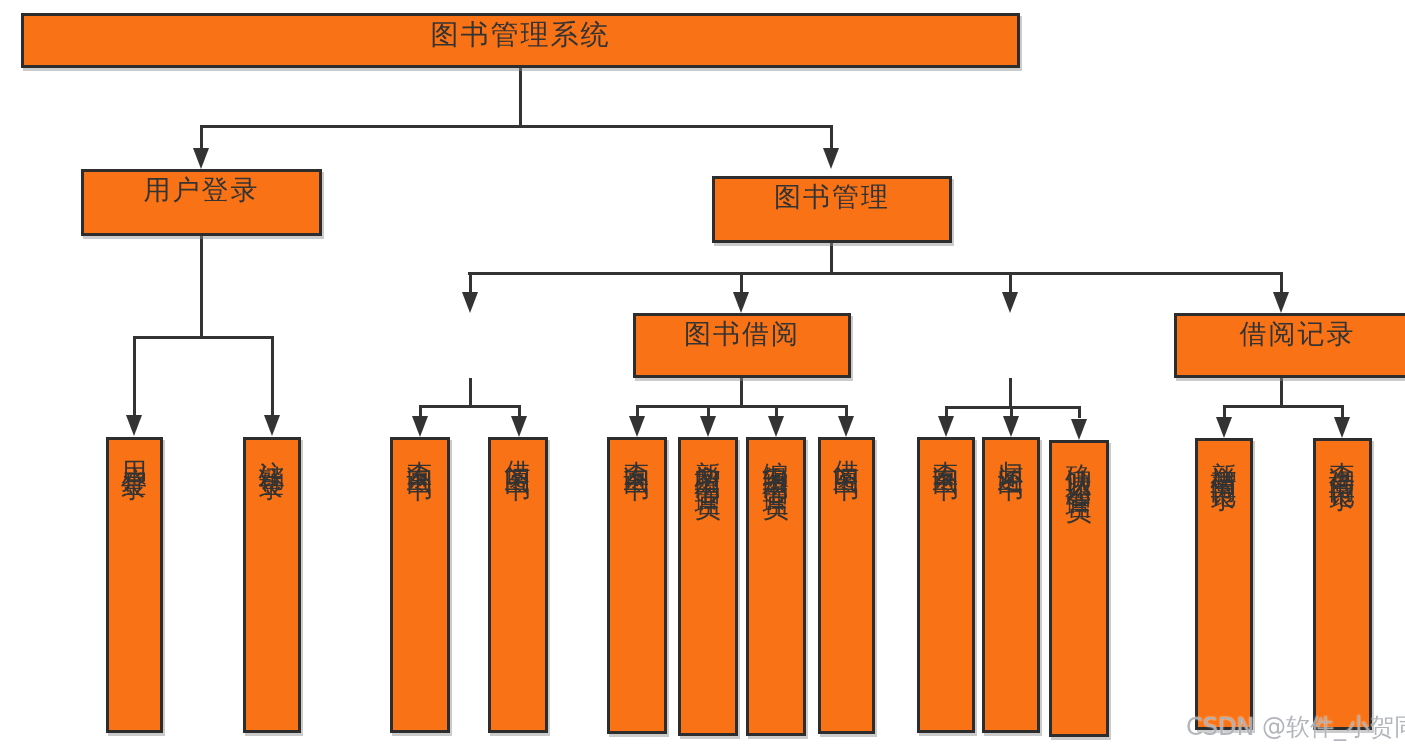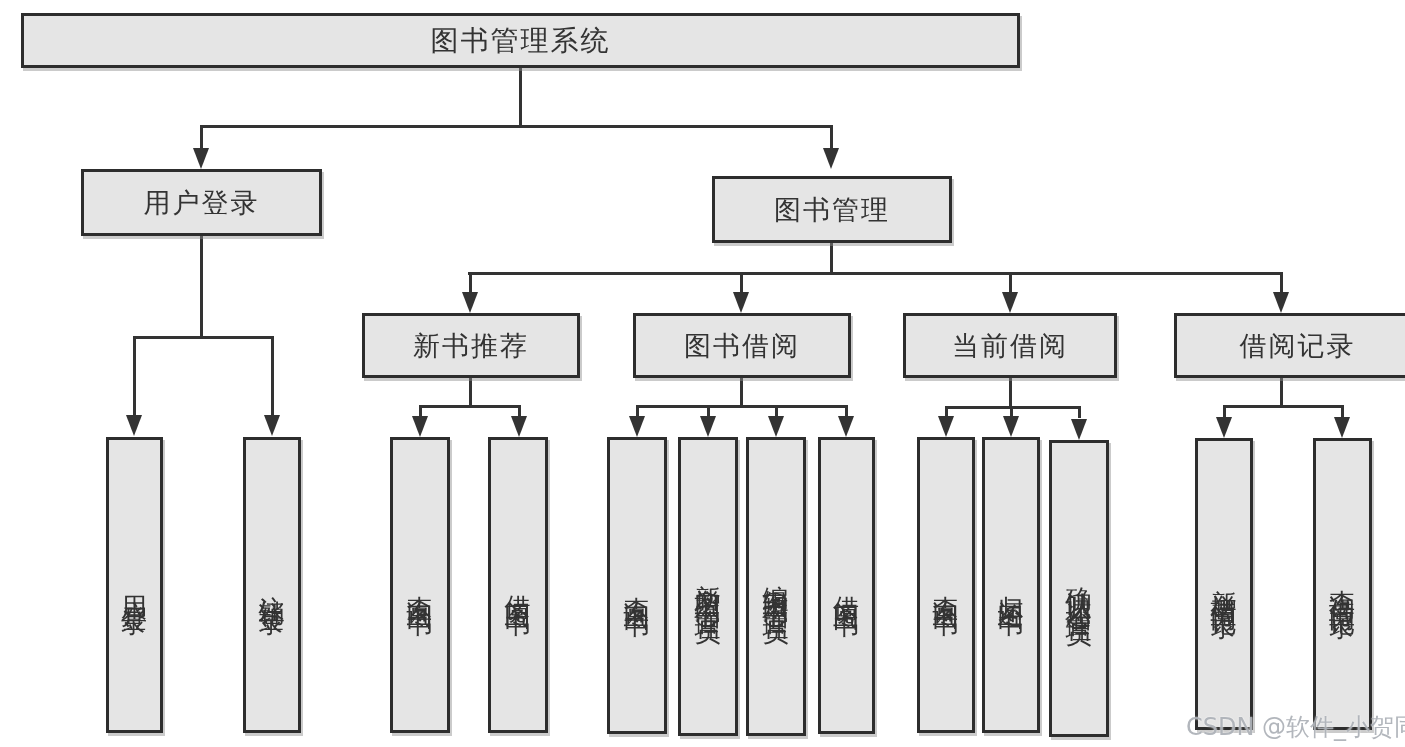--- a/index.html
+++ b/index.html
@@ -1,23 +1,23 @@
 <!DOCTYPE html>
 <html lang="zh"><head>
 <meta charset="utf-8">
 <style>
   html,body{margin:0;padding:0;background:#fff;}
   #stage{
     position:relative;width:1405px;height:747px;background:#ffffff;overflow:hidden;
     font-family:"DejaVu Sans","Liberation Sans",sans-serif;color:#333333;
   }
   .box{
-    position:absolute;box-sizing:border-box;background:#e5e5e5;
+    position:absolute;box-sizing:border-box;background:#f97316;
     border:3px solid #2d2d2d;box-shadow:2px 3px 0 rgba(140,140,140,0.45);
-    display:flex;align-items:center;justify-content:center;z-index:2;
+    display:flex;align-items:flex-start;justify-content:center;z-index:2;
   }
   .h-label{font-size:27px;letter-spacing:2px;white-space:nowrap;color:#333;}
   .lv1 .h-label{font-size:28px;}
   .vtext{
     writing-mode:vertical-rl;text-orientation:mixed;
     font-size:26px;line-height:1;letter-spacing:5px;color:#333;
   }
   .vl{position:absolute;width:3px;background:#333333;z-index:1;}
   .hl{position:absolute;height:3px;background:#333333;z-index:1;}
   .arr{
@@ -95,28 +95,22 @@
     <span class="h-label">图书管理系统</span>
   </div>
 
   <div class="box" style="left:81px;top:169px;width:241px;height:67px">
     <span class="h-label">用户登录</span>
   </div>
   <div class="box" style="left:712px;top:176px;width:240px;height:67px">
     <span class="h-label">图书管理</span>
   </div>
 
-  <div class="box" style="left:362px;top:313px;width:218px;height:65px">
-    <span class="h-label">新书推荐</span>
-  </div>
   <div class="box" style="left:633px;top:313px;width:218px;height:65px">
     <span class="h-label">图书借阅</span>
-  </div>
-  <div class="box" style="left:903px;top:313px;width:214px;height:65px">
-    <span class="h-label">当前借阅</span>
   </div>
   <div class="box" style="left:1174px;top:313px;width:247px;height:65px">
     <span class="h-label">借阅记录</span>
   </div>
 
   <div class="box leaf" style="left:106px;top:437px;width:57px;height:296px">
     <span class="vtext">用户登录</span>
   </div>
   <div class="box leaf" style="left:243px;top:437px;width:58px;height:296px">
     <span class="vtext">注销登录</span>

